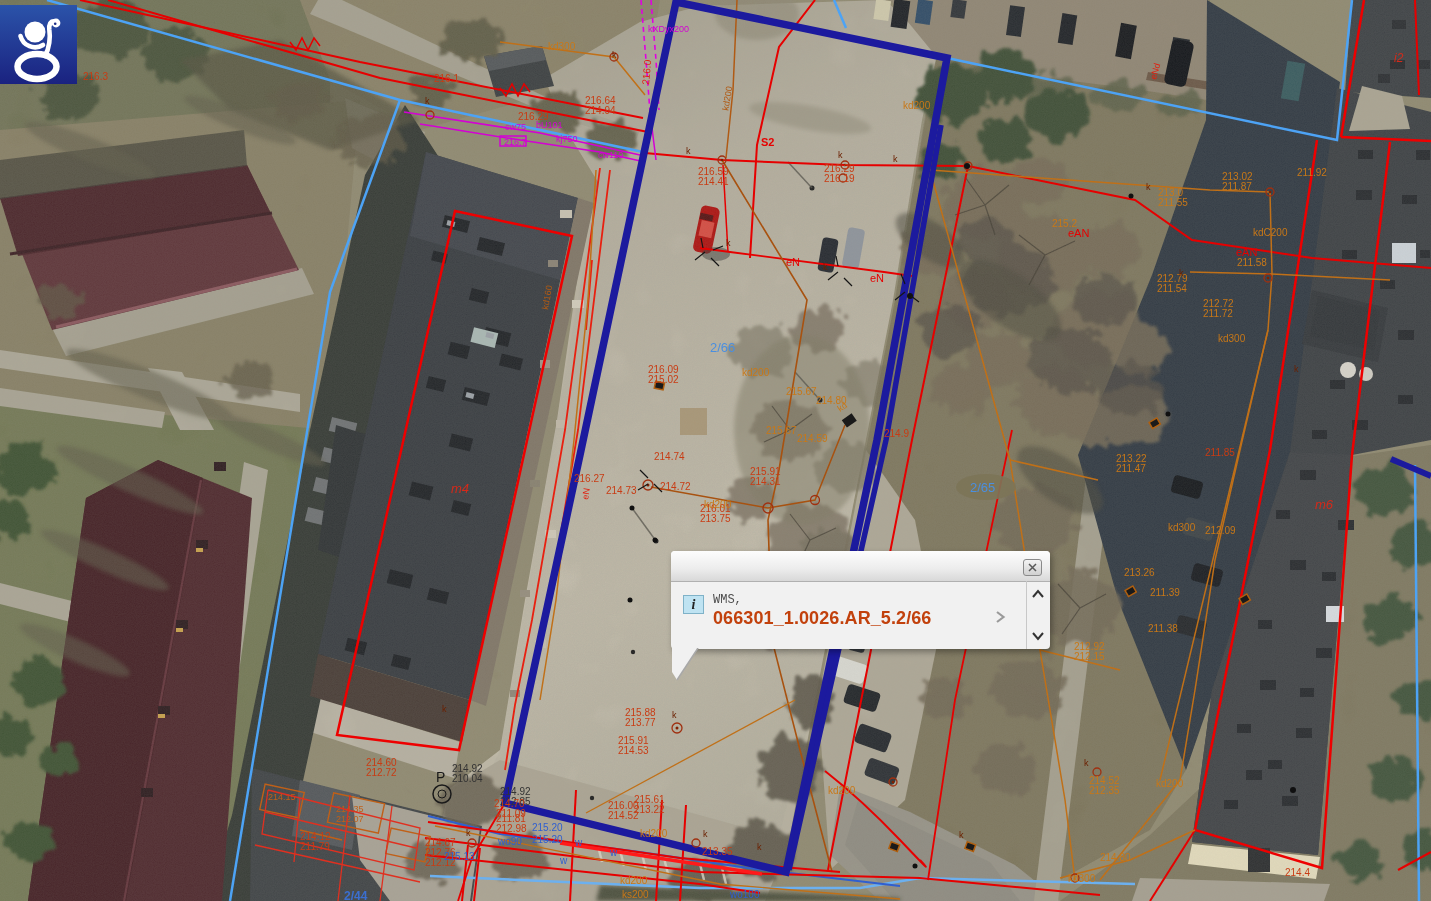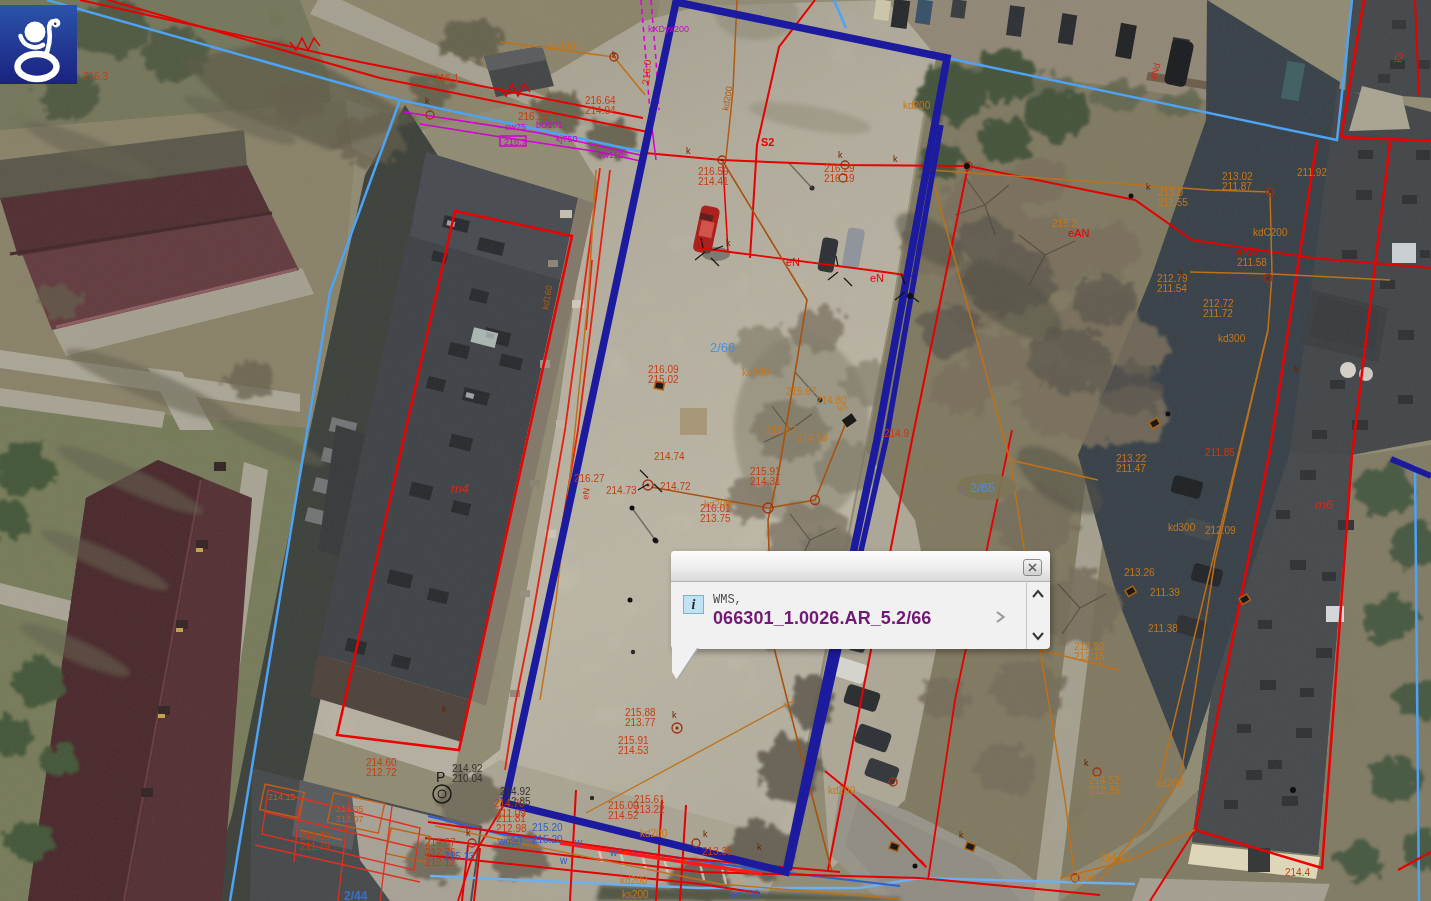--- a/index.html
+++ b/index.html
@@ -874,21 +874,21 @@
 <div style="position:absolute;left:352px;top:8px;width:17px;height:15px;border:1px solid #8a8a8a;border-radius:3px;background:linear-gradient(180deg,#f4f4f4,#d0d0d0);">
 <svg width="17" height="15">
           <path d="M5,4 L12,11 M12,4 L5,11" stroke="#5a5a5a" stroke-width="1.5"></path>
         </svg>
 </div>
 
 <div style="position:absolute;left:12px;top:44px;width:19px;height:17px;background:#bfe3f2;border:1px solid #7fb2c8;text-align:center;font-family:'Liberation Serif',serif;font-size:14px;font-weight:bold;font-style:italic;color:#222;line-height:17px;">i</div>
 
 <div style="position:absolute;left:42px;top:42px;font-size:12px;color:#4d4d4d;font-family:Liberation Mono, monospace;text-align:right;">WMS,</div>
 
-<div style="position:absolute;left:42px;top:57px;font-size:18px;font-weight:bold;color:#701a75;font-family:'Liberation Sans',sans-serif;letter-spacing:0.1px;">066301_1.0026.AR_5.2/66</div>
+<div style="position:absolute;left:42px;top:57px;font-size:18px;font-weight:bold;color:#c2410c;font-family:'Liberation Sans',sans-serif;letter-spacing:0.1px;">066301_1.0026.AR_5.2/66</div>
 
 <svg style="position:absolute;left:324px;top:59px" width="11" height="14">
         <path d="M2,2 L8.5,7 L2,12" stroke="#9a9a9a" stroke-width="2.2" fill="none"></path>
       </svg>
 
 <div style="position:absolute;left:355px;top:30px;width:1px;height:68px;background:#c8c8c8;"></div>
 
 <svg style="position:absolute;left:360px;top:38px" width="14" height="10">
         <path d="M2,8 L7,2 L12,8" stroke="#333" stroke-width="2" fill="none"></path>
       </svg>

